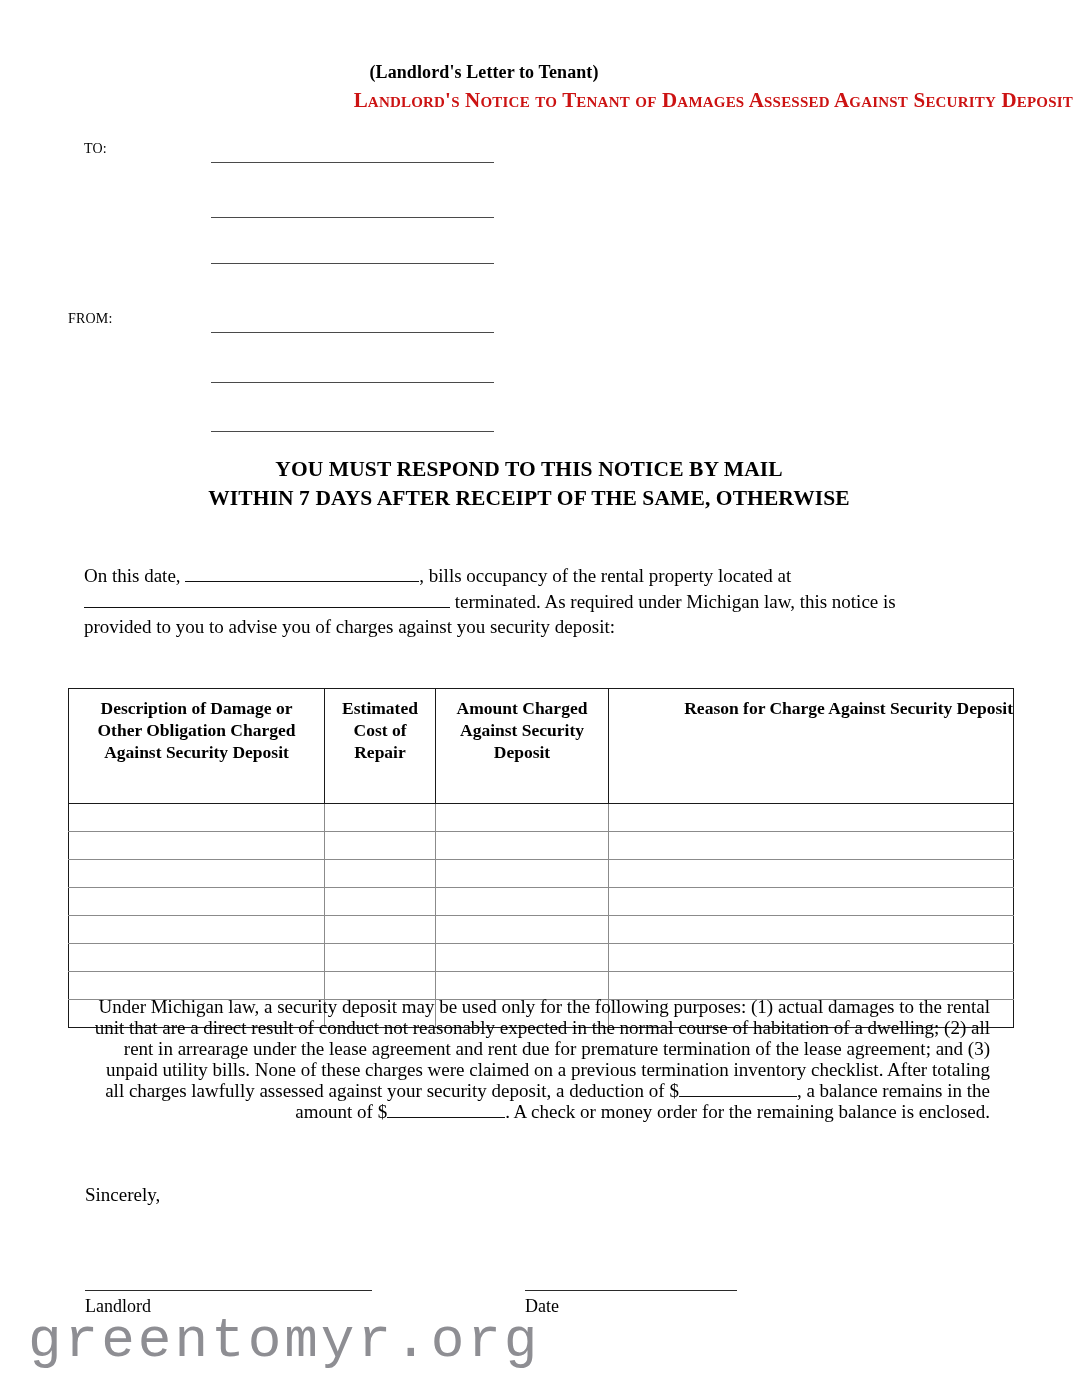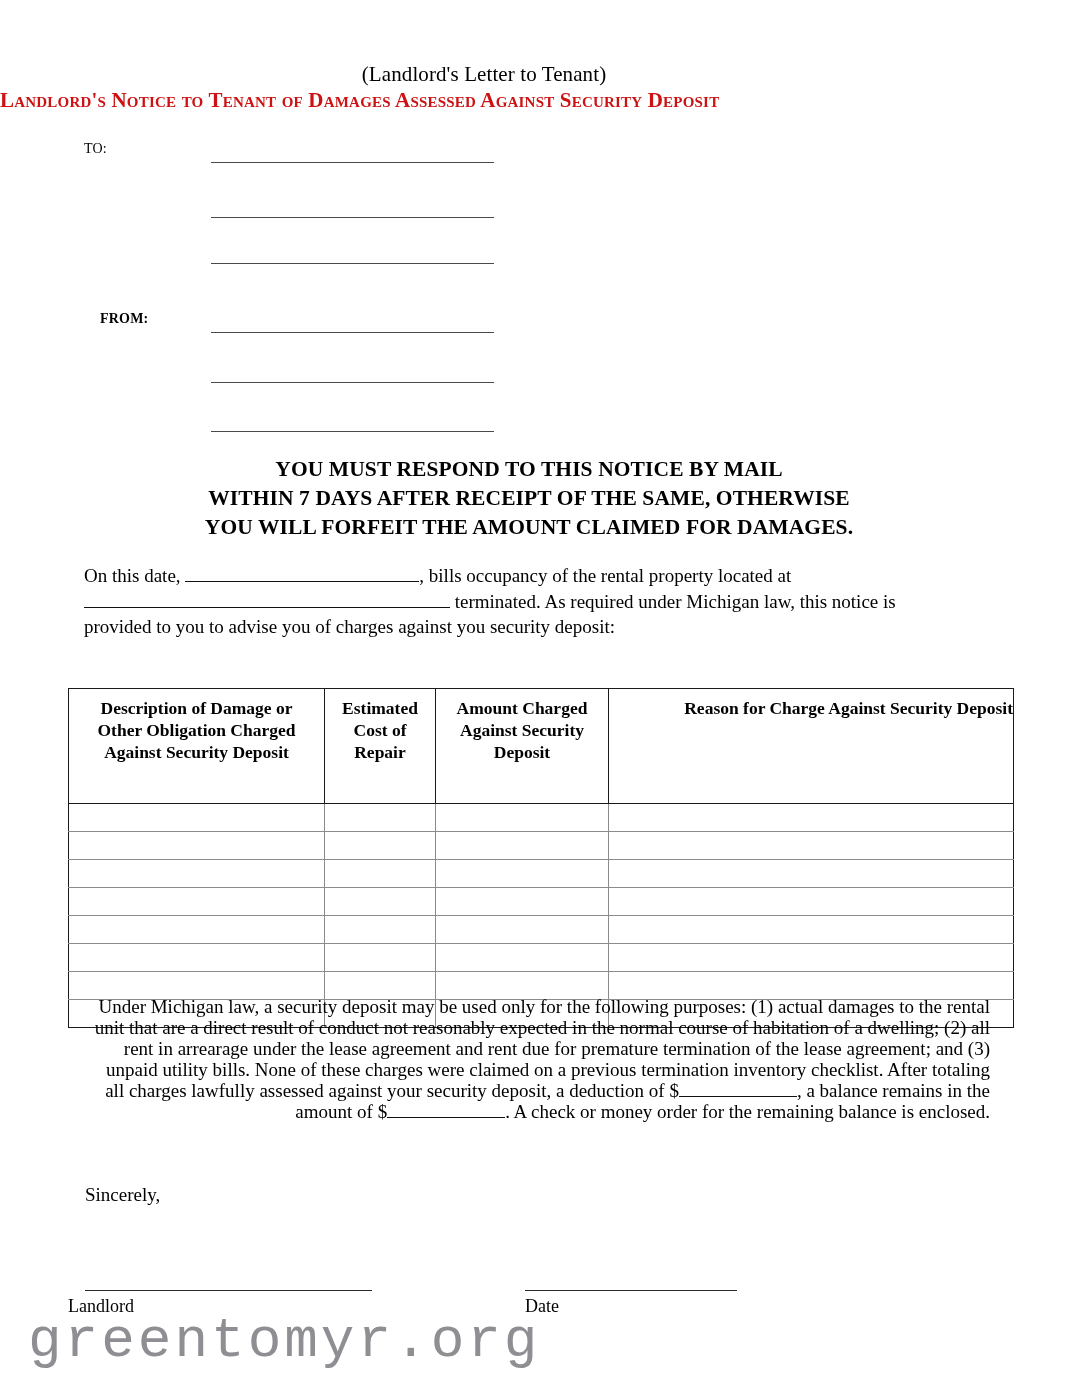--- a/index.html
+++ b/index.html
@@ -21,46 +21,46 @@
     overflow: hidden;
   }
 
   
   .doc-subtitle {
     position: absolute;
     left: 0;
     top: 62px;
     width: 968px;
     text-align: center;
-    font-size: 21px;
-    font-weight: normal;
+    font-size: 18px;
+    font-weight: bold;
     letter-spacing: 0.1px;
   }
   .doc-title {
     position: absolute;
     left: 0;
     top: 88px;
     width: 1073px;
-    text-align: left;
+    text-align: right;
     color: #CC1212;
     font-size: 21px;
     font-weight: bold;
     font-variant: small-caps;
     letter-spacing: 0.2px;
     white-space: nowrap;
   }
 
   
   .addr-label {
     position: absolute;
     font-size: 14px;
     letter-spacing: 0.2px;
   }
   .to-label  { left: 84px; top: 141px; }
-  .from-label{ left: 100px; top: 311px; font-weight: bold; }
+  .from-label{ left: 68px; top: 311px; }
 
   .rule {
     position: absolute;
     border-bottom: 1.6px solid #4a4a4a;
     height: 0;
   }
   .rule-to-1   { left: 211px; top: 162px;  width: 283px; }
   .rule-to-2   { left: 211px; top: 217px;  width: 283px; }
   .rule-to-3   { left: 211px; top: 263px;  width: 283px; }
   .rule-from-1 { left: 211px; top: 332px;  width: 283px; }
@@ -169,21 +169,21 @@
     border-bottom: 1.5px solid #2a2a2a;
     height: 0;
   }
   .sig-rule-landlord { left: 85px;  top: 1290px; width: 287px; }
   .sig-rule-date     { left: 525px; top: 1290px; width: 212px; }
   .sig-label {
     position: absolute;
     font-size: 18px;
     top: 1296px;
   }
-  .sig-label-landlord { left: 68px; }
+  .sig-label-landlord { left: 85px; }
   .sig-label-date     { left: 525px; }
 
   
   .watermark {
     position: absolute;
     left: 28px;
     top: 1309px;
     font-family: "Liberation Mono", "DejaVu Sans Mono", monospace;
     font-size: 56px;
     color: #8e8e93;
@@ -205,21 +205,20 @@
   <div class="rule rule-to-3"></div>
 
   <div class="addr-label from-label">FROM:</div>
   <div class="rule rule-from-1"></div>
   <div class="rule rule-from-2"></div>
   <div class="rule rule-from-3"></div>
 
   <div class="notice">
     <div>YOU MUST RESPOND TO THIS NOTICE BY MAIL</div>
     <div>WITHIN 7 DAYS AFTER RECEIPT OF THE SAME, OTHERWISE</div>
-    <div>YOU WILL FORFEIT THE AMOUNT CLAIMED FOR DAMAGES.</div>
   </div>
 
   <div class="intro">
     <span>On this date,</span>
     <span class="blank blank-date"></span><span>, bills occupancy of the rental property located at</span><br>
     <span class="blank blank-addr"></span>
     <span>terminated.  As required under Michigan law, this notice is</span><br>
     <span>provided to you to advise you of charges against you security deposit:</span>
   </div>
 

